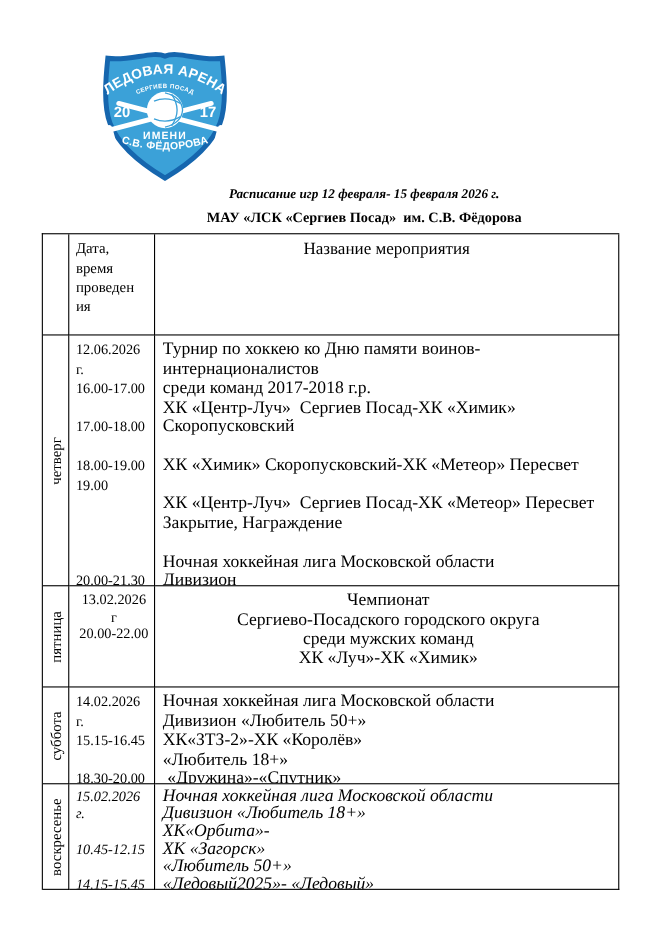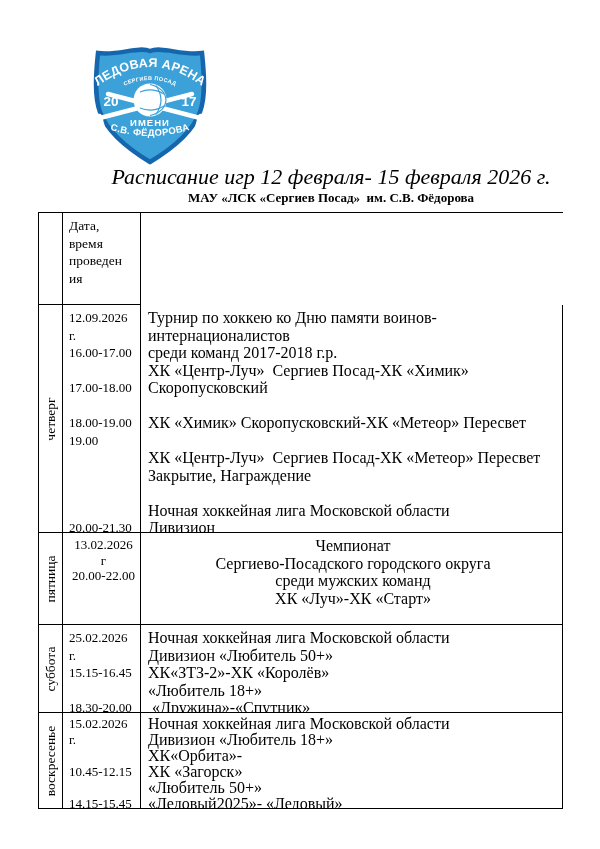--- a/index.html
+++ b/index.html
@@ -9,21 +9,21 @@
   }
 
   
   .logo { position:absolute; left:88px; top:44px; width:124px; height:124px; }
   .logo text, .logo textPath {
     font-family:"Liberation Sans", sans-serif; font-weight:bold;
   }
 
   
   .title-block { position:absolute; left:100px; top:166px; width:462px; text-align:center; }
-  .title-line1 { font-size:22px; font-weight:normal; font-style:italic; line-height:21px; white-space:pre; }
+  .title-line1 { font-size:12px; font-weight:bold; font-style:italic; line-height:21px; white-space:pre; }
   .title-line2 { font-size:13px; font-weight:bold; line-height:21px; white-space:pre; }
 
   
   .schedule {
     position:absolute; left:38px; top:212px; width:524px;
     border-top:1px solid #000; border-left:1px solid #000;
   }
   .row { display:grid; grid-template-columns:24px 78px 1fr; }
   .cell {
     border-right:1px solid #000; border-bottom:1px solid #000;
@@ -42,21 +42,21 @@
     font-size:13.5px; white-space:nowrap;
   }
   .times-cell {
     padding:4px 2px 0 6px; font-size:13px; line-height:17.5px;
     white-space:pre-wrap;
   }
   .events-cell {
     padding:4px 4px 0 7px; font-size:16px; line-height:17.5px;
     white-space:pre-wrap;
   }
-  .r-sun .times-cell, .r-sun .events-cell { line-height:16px; padding-top:3px; }
+  .r-sun .times-cell, .r-sun .events-cell { line-height:16px; padding-top:3px;font-style:italic; }
   .r-fri .times-cell { line-height:15.5px; }
 
   .dt-header {
     padding:4px 2px 0 6px; font-size:13.5px; line-height:17.5px; white-space:pre-wrap;
   }
   .event-header {
     text-align:center; font-size:15.5px; padding-top:5px;
   }
 </style>
 </head>
@@ -106,27 +106,28 @@
   </div>
 
   <div class="schedule">
 
     <div class="row r-header">
       <div class="cell day-cell"></div>
       <div class="cell dt-header">Дата,
 время
 проведен
 ия</div>
+      <div class="cell event-header">Название мероприятия</div>
     </div>
 
     <div class="row r-thu">
       <div class="cell day-cell">
         <span class="day-label">четверг</span>
       </div>
-      <div class="cell times-cell">12.09.2026
+      <div class="cell times-cell">12.06.2026
 г.
 16.00-17.00
 
 17.00-18.00
 
 18.00-19.00
 19.00
 
 
 
@@ -150,28 +151,28 @@
     <div class="row r-fri">
       <div class="cell day-cell">
         <span class="day-label">пятница</span>
       </div>
       <div class="cell times-cell">13.02.2026
 г
 20.00-22.00</div>
       <div class="cell events-cell">Чемпионат
 Сергиево-Посадского городского округа
 среди мужских команд
-ХК «Луч»-ХК «Старт»</div>
+ХК «Луч»-ХК «Химик»</div>
     </div>
 
     <div class="row r-sat">
       <div class="cell day-cell">
         <span class="day-label">суббота</span>
       </div>
-      <div class="cell times-cell">25.02.2026
+      <div class="cell times-cell">14.02.2026
 г.
 15.15-16.45
 
 18.30-20.00</div>
       <div class="cell events-cell">Ночная хоккейная лига Московской области
 Дивизион «Любитель 50+»
 ХК«ЗТЗ-2»-ХК «Королёв»
 «Любитель 18+»
  «Дружина»-«Спутник»</div>
     </div>

